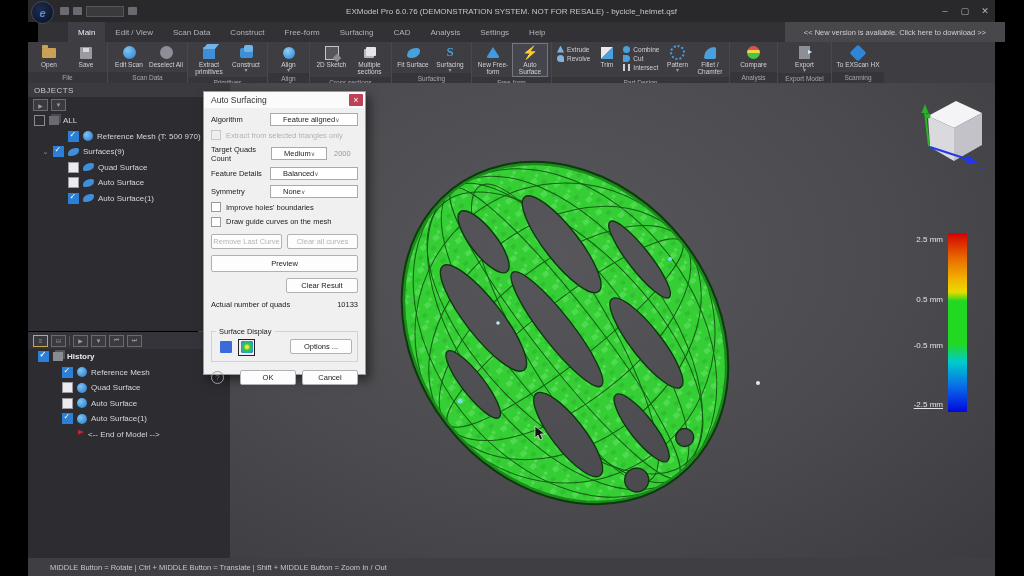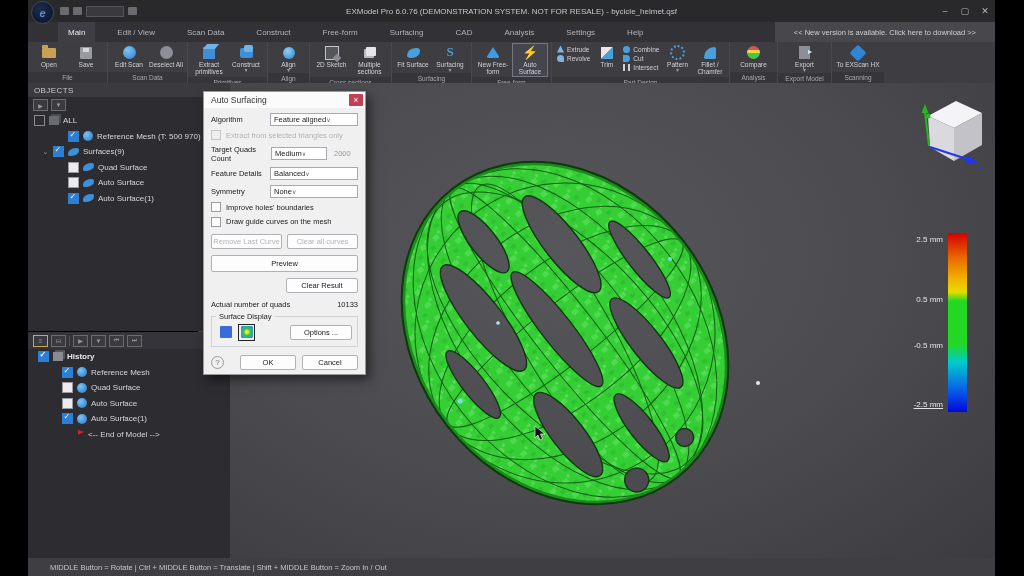--- a/index.html
+++ b/index.html
@@ -14,21 +14,21 @@
            color:#4d8fe0;font-size:11px;font-weight:bold;font-style:italic;
            display:flex;align-items:center;justify-content:center;z-index:5;}
   .qa{display:flex;align-items:center;gap:4px;margin-left:32px;}
   .qa-ic{width:9px;height:8px;background:#6a6a70;border-radius:1px;}
   .qa-box{width:36px;height:9px;background:#3a3a3e;border:1px solid #55555a;}
   .win-title{position:absolute;left:0;right:0;text-align:center;font-size:8px;color:#c6c6ca;pointer-events:none;}
   .win-controls{margin-left:auto;display:flex;}
   .wc{width:20px;height:22px;display:flex;align-items:center;justify-content:center;color:#b4b4b8;font-size:9px;}
 
   
-  .menubar{left:28px;top:22px;width:967px;height:20px;background:#323236;display:flex;align-items:stretch;padding-left:30px;box-sizing:border-box;gap:12px;}
+  .menubar{left:38px;top:22px;width:967px;height:20px;background:#323236;display:flex;align-items:stretch;padding-left:30px;box-sizing:border-box;}
   .mitem{display:flex;align-items:center;padding:0 10px;font-size:8px;color:#b2b2b8;}
   .mitem.active{background:#3e3e44;color:#ececf0;}
   .notif{position:absolute;right:0;top:0;height:20px;display:flex;align-items:center;background:#47474c;
          color:#cfcfd4;font-size:7.5px;padding:0 19px;}
 
   
   .ribbon{left:28px;top:42px;width:967px;height:41px;background:#3d3d42;display:flex;}
   .rgroup{display:flex;flex-direction:column;border-right:1px solid #48484e;box-sizing:border-box;}
   .gbuttons{flex:1;display:flex;align-items:flex-start;justify-content:center;gap:1px;padding:1px 3px 0;}
   .gname{height:11px;line-height:11px;text-align:center;font-size:6.5px;color:#a6a6ac;background:#36363a;}
@@ -107,30 +107,30 @@
   
   .dialog{left:203px;top:91px;width:163px;height:284px;background:#f0f0f0;border:1px solid #98989f;
           box-shadow:4px 5px 10px rgba(0,0,0,.5);font-size:7.5px;color:#222;box-sizing:border-box;}
   .dtitle{height:16px;background:#fbfbfb;display:flex;align-items:center;padding-left:7px;font-size:8.5px;color:#333;}
   .dclose{margin-left:auto;margin-right:2px;width:14px;height:12px;background:#c24055;color:#fff;
           display:flex;align-items:center;justify-content:center;font-size:9px;border-radius:1px;}
   .drow{display:flex;align-items:center;margin:4.5px 7px 0;}
   .dlabel{flex:1;}
   .dlabel.dis{color:#b2b2b6;}
   .dsel{height:13px;background:#fff;border:1px solid #a8a8b0;display:flex;align-items:center;
-        justify-content:flex-start;padding:0 3px;box-sizing:border-box;}
+        justify-content:flex-start;padding:0 12px;box-sizing:border-box;}
   .dsel .chev2{font-size:6px;color:#666;}
   .w88{width:88px;} .w56{width:56px;}
   .dcb{width:8px;height:8px;border:1px solid #9a9aa0;background:#fff;margin-right:5px;flex:none;}
   .dcb.dis{border-color:#c8c8cc;background:#eee;}
   .dbtn{background:#fdfdfd;border:1px solid #b0b0b6;border-radius:2px;height:15px;display:flex;
         align-items:center;justify-content:center;box-sizing:border-box;}
   .dbtn.dis{color:#b4b4b8;}
   .gray{color:#9a9a9e;}
-  .sdbox{position:relative;border:1px solid #d2d2d6;margin:7px 7px 0;padding:7px 5px 5px;display:flex;align-items:center;}
+  .sdbox{position:relative;border:1px solid #d2d2d6;margin:22px 7px 0;padding:7px 5px 5px;display:flex;align-items:flex-start;}
   .sdlabel{position:absolute;top:-5px;left:4px;background:#f0f0f0;padding:0 3px;}
   .sdic{width:15px;height:15px;margin-right:4px;border:1px solid transparent;display:flex;align-items:center;justify-content:center;}
   .sdic.sel{border-color:#222;}
   .sdic-blue{width:12px;height:12px;background:#3a6bd8;border-radius:1px;}
   .sdic-dev{width:12px;height:12px;border-radius:2px;background:radial-gradient(circle,#f2e84a 15%,#35c835 40%,#2a9ae0 75%,#222 100%);}
   .dfooter{display:flex;align-items:center;margin:8px 7px 0;}
   .dhelp{width:11px;height:11px;border:1px solid #9a9aa0;border-radius:50%;color:#777;
          display:flex;align-items:center;justify-content:center;font-size:8px;}
 
   

